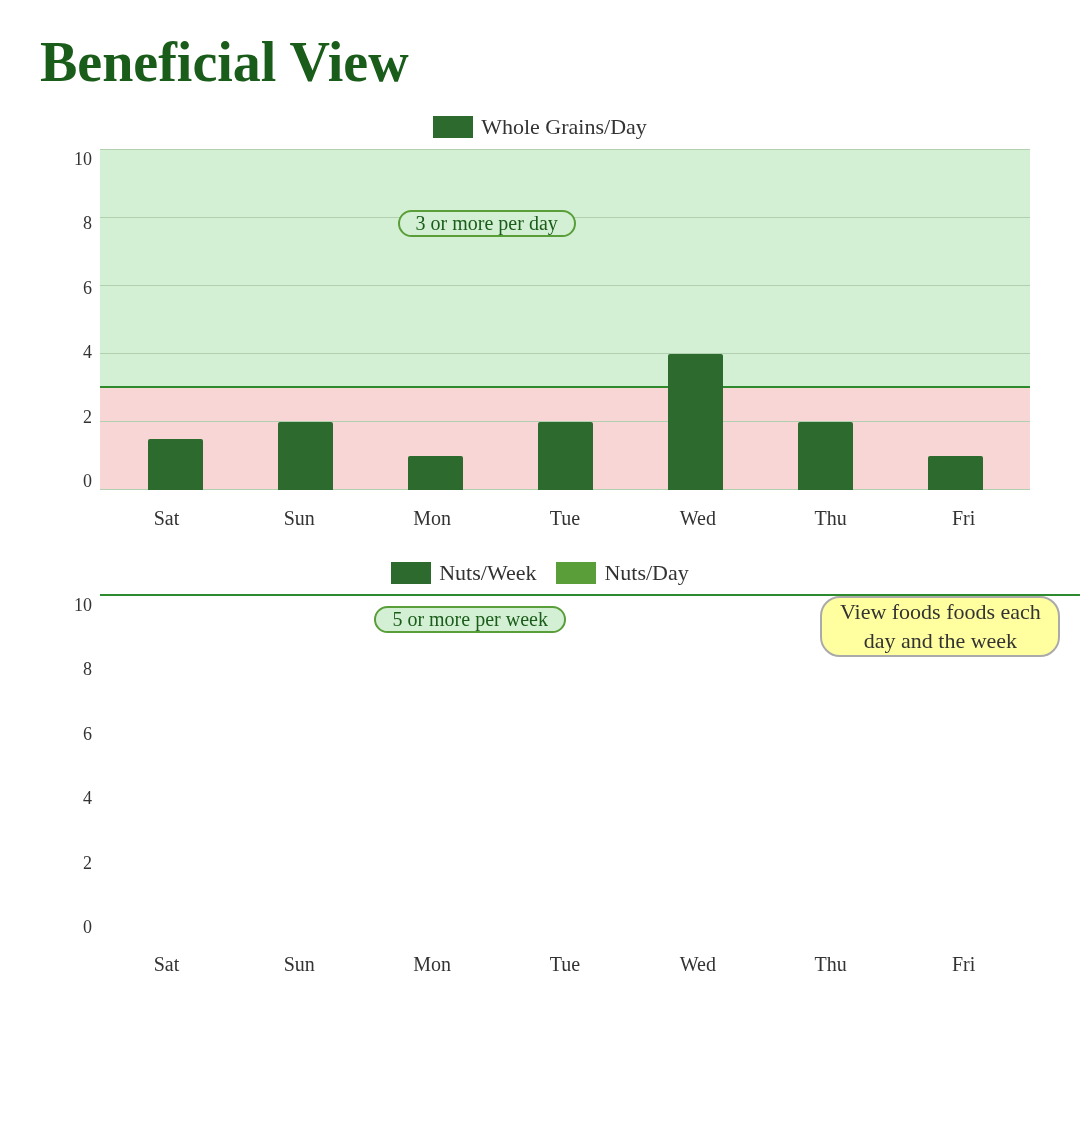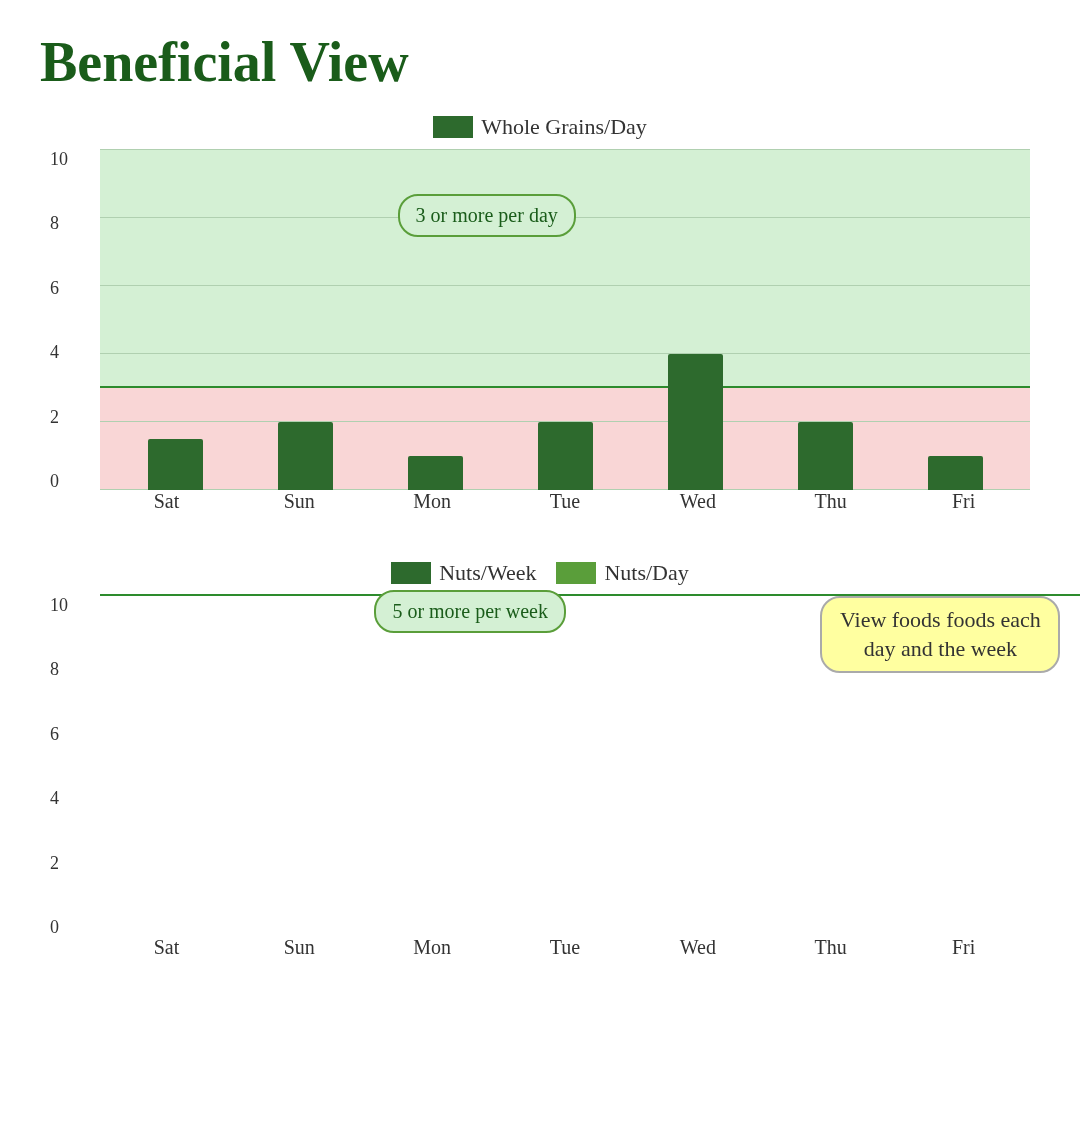--- a/index.html
+++ b/index.html
@@ -81,21 +81,21 @@
     }
     .y-axis {
       position: absolute;
       top: 0;
       left: 0;
       bottom: 40px;
       width: 50px;
       display: flex;
       flex-direction: column;
       justify-content: space-between;
-      align-items: flex-start;
+      align-items: flex-end;
       padding-right: 8px;
       font-size: 18px;
       color: #333;
     }
     .y-label {
       line-height: 1;
     }
     .bars-row {
       position: absolute;
       top: 0; left: 0; right: 0; bottom: 0;
@@ -116,32 +116,32 @@
     }
     .bar.dark { background: #2d6a2d; }
     .bar.light { background: #5a9e3a; }
     .x-axis {
       position: absolute;
       bottom: 0;
       left: 50px;
       right: 0;
       height: 40px;
       display: flex;
-      align-items: flex-start;
+      align-items: flex-end;
     }
     .x-label {
       flex: 1;
       text-align: center;
       font-size: 20px;
       color: #333;
     }
     .tooltip-box {
       position: absolute;
       border-radius: 20px;
-      padding: 8px 16px;
+      padding: 0 16px;
       font-size: 20px;
       text-align: center;
       font-family: Georgia, serif;
     }
     .tooltip-green {
       background: #d4f0d4;
       border: 2px solid #5a9e3a;
       color: #1a5c1a;
     }
     .tooltip-yellow {

